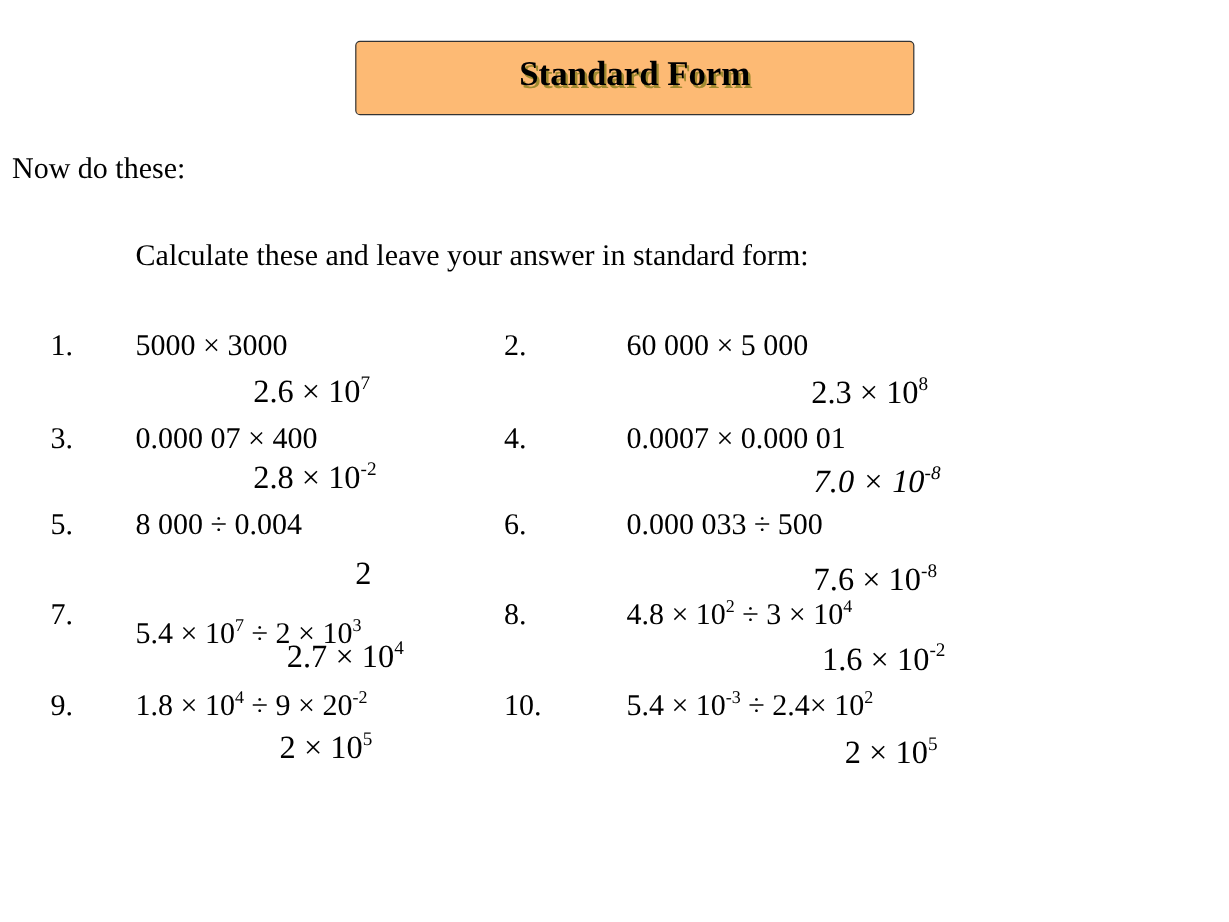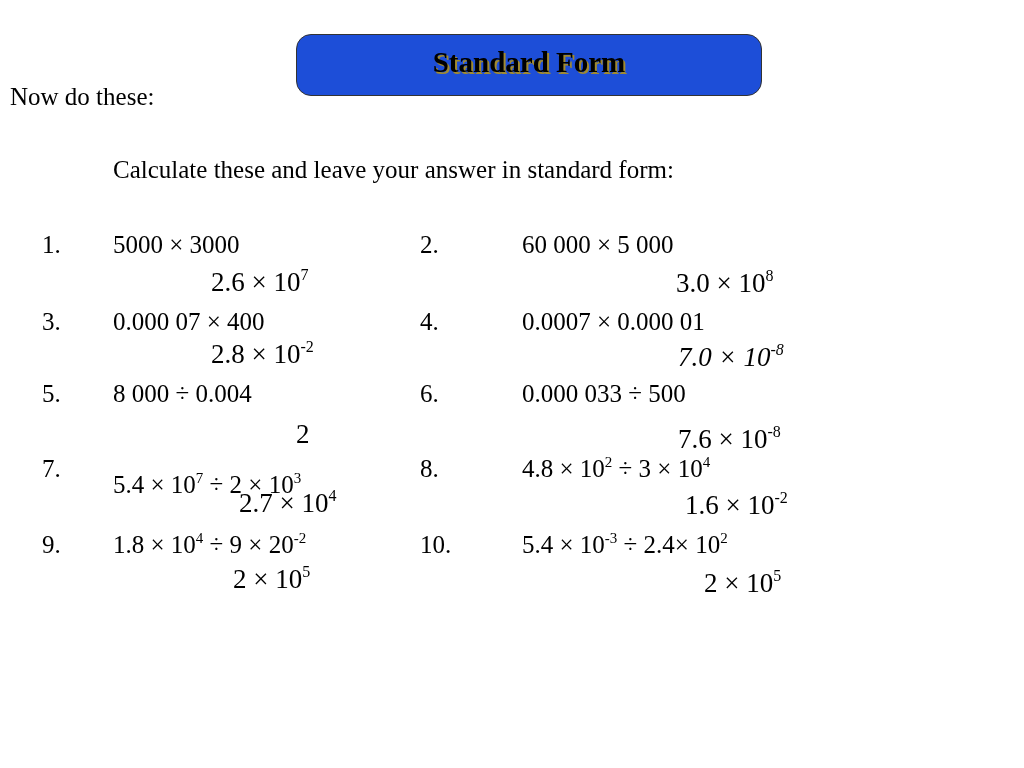--- a/index.html
+++ b/index.html
@@ -2,28 +2,28 @@
 <html><head>
   <meta charset="utf-8">
   <style>
     html, body { margin: 0; padding: 0; }
     body {
       width: 1024px; height: 768px; background: #ffffff; position: relative; overflow: hidden;
       font-family: "Liberation Serif", "DejaVu Serif", serif; color: #000;
     }
     .title-box {
       position: absolute; left: 296px; top: 34px; width: 466px; height: 62px;
-      background: #1d4ed8; border: 1.5px solid #333; border-radius: 15px;
+      background: #fdba74; border: 1.5px solid #333; border-radius: 4px;
       box-sizing: border-box; display: flex; align-items: center; justify-content: center;
     }
     .title-text {
       font-weight: bold; font-size: 29px; text-shadow: 2px 2px 0 #a08a30;
       margin-top: -6px;
     }
-    .abs { position: absolute; white-space: nowrap; font-size: 25px; line-height: 1; }
+    .abs { position: absolute; white-space: nowrap; font-size: 25px; line-height: 1; margin-top: 44px; }
     sup { font-size: 15px; vertical-align: 0; position: relative; top: -10px; }
     .ans { font-size: 27px; }
     .ans sup { font-size: 16px; top: -11px; }
   </style>
 </head>
 <body>
 
 <div class="title-box">
   <span class="title-text">Standard Form</span>
 </div>
@@ -33,21 +33,21 @@
 
 <div class="abs" style="left:42px;top:232px;">1.</div>
 <div class="abs" style="left:113px;top:232px;">5000 × 3000</div>
 <div class="abs ans" style="left:211px;top:269px;">
   <span>2.6 × 10</span><sup>7</sup>
 </div>
 
 <div class="abs" style="left:420px;top:232px;">2.</div>
 <div class="abs" style="left:522px;top:232px;">60 000 × 5 000</div>
 <div class="abs ans" style="left:676px;top:270px;">
-  <span>3.0 × 10</span><sup>8</sup>
+  <span>2.3 × 10</span><sup>8</sup>
 </div>
 
 <div class="abs" style="left:42px;top:309px;">3.</div>
 <div class="abs" style="left:113px;top:309px;">0.000 07 × 400</div>
 <div class="abs ans" style="left:211px;top:341px;">
   <span>2.8 × 10</span><sup>-2</sup>
 </div>
 
 <div class="abs" style="left:420px;top:309px;">4.</div>
 <div class="abs" style="left:522px;top:309px;">0.0007 × 0.000 01</div>

